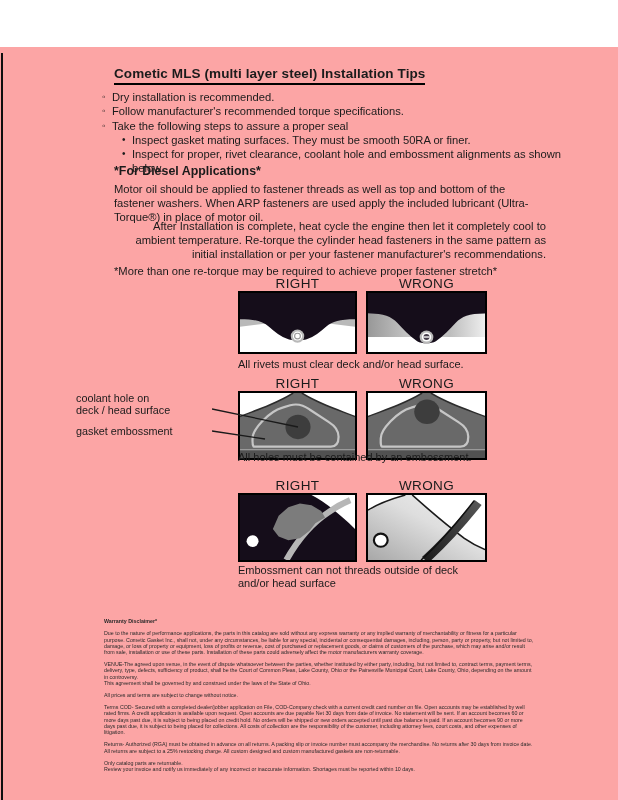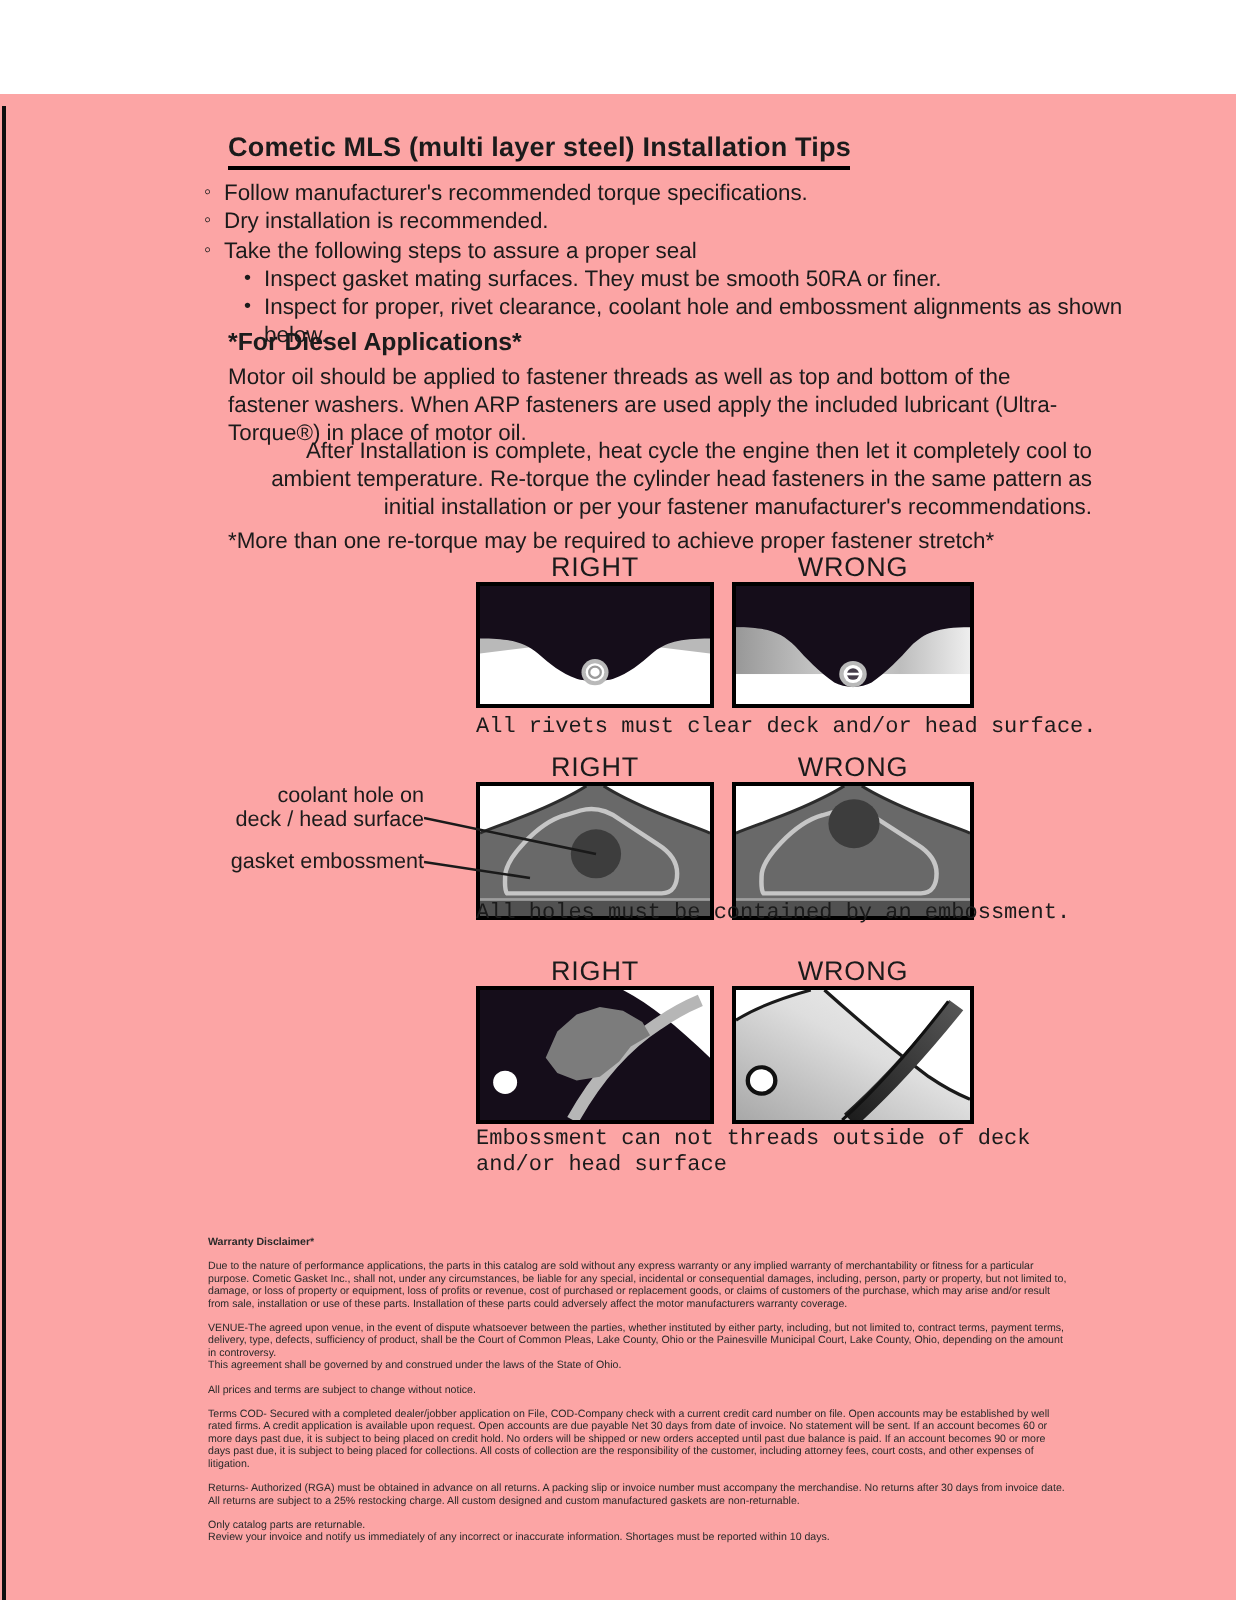--- a/index.html
+++ b/index.html
@@ -23,23 +23,23 @@
 
   .diesel-heading { position:absolute; left:114px; top:117px; font-size:12.4px; font-weight:bold; }
   .para { position:absolute; left:114px; width:432px; font-size:11.2px; line-height:14.2px; }
   .para1 { top:135px; }
   .para2 { top:172px;text-align:right; }
   .para3 { top:217px; }
 
   .dg-header { position:absolute; font-size:13.5px; font-weight:normal; text-align:center; letter-spacing:0.4px; }
   .panel { position:absolute; border:2px solid #000; background:#fff; }
   .panel svg { display:block; width:100%; height:100%; }
-  .caption { position:absolute; font-size:11px; line-height:13px;font-family:Liberation Mono, monospace; }
-
-  .side-label { position:absolute; left:76px; width:136px; text-align:right; font-size:10.8px; line-height:12px; }
+  .caption { position:absolute; font-size:11px; line-height:13px; }
+
+  .side-label { position:absolute; left:76px; width:136px; text-align:left; font-size:10.8px; line-height:12px; }
   .leader-overlay { position:absolute; left:212px; top:348px; width:102px; height:50px; z-index:6; }
 
   .fineprint {
     position:absolute; left:104px; top:571px;
     width:860px; transform:scale(0.5); transform-origin:0 0;
     font-size:10.6px; line-height:12.4px; color:#2a2a2a;
   }
   .fineprint .fp-h { font-weight:bold; margin-bottom:12px; }
   .fineprint .fp-p { margin-bottom:12px; }
   .fineprint .fp-p.tight { margin-bottom:0; }
@@ -49,22 +49,22 @@
 </head>
 <body>
 
 <div class="page">
 
   <div class="edge-line"></div>
 
   <h1 class="doc-title">Cometic MLS (multi layer steel) Installation Tips</h1>
 
   <div class="intro">
+    <div class="b"><span>Dry installation is recommended.</span></div>
     <div class="b"><span>Follow manufacturer's recommended torque specifications.</span></div>
-    <div class="b"><span>Dry installation is recommended.</span></div>
     <div class="b"><span>Take the following steps to assure a proper seal</span></div>
     <div class="b sub"><span>Inspect gasket mating surfaces.  They must be smooth 50RA or finer.</span></div>
     <div class="b sub"><span>Inspect for proper, rivet clearance, coolant hole and embossment alignments as shown below.</span></div>
   </div>
 
   <div class="diesel-heading">*For Diesel Applications*</div>
   <p class="para para1">Motor oil should be applied to fastener threads as well as top and bottom of the fastener washers. When ARP fasteners are used apply the included lubricant (Ultra-Torque®) in place of motor oil.</p>
   <p class="para para2">After Installation is complete, heat cycle the engine then let it completely cool to ambient temperature. Re-torque the cylinder head fasteners in the same pattern as initial installation or per your fastener manufacturer's recommendations.</p>
   <p class="para para3">*More than one re-torque may be required to achieve proper fastener stretch*</p>
 

